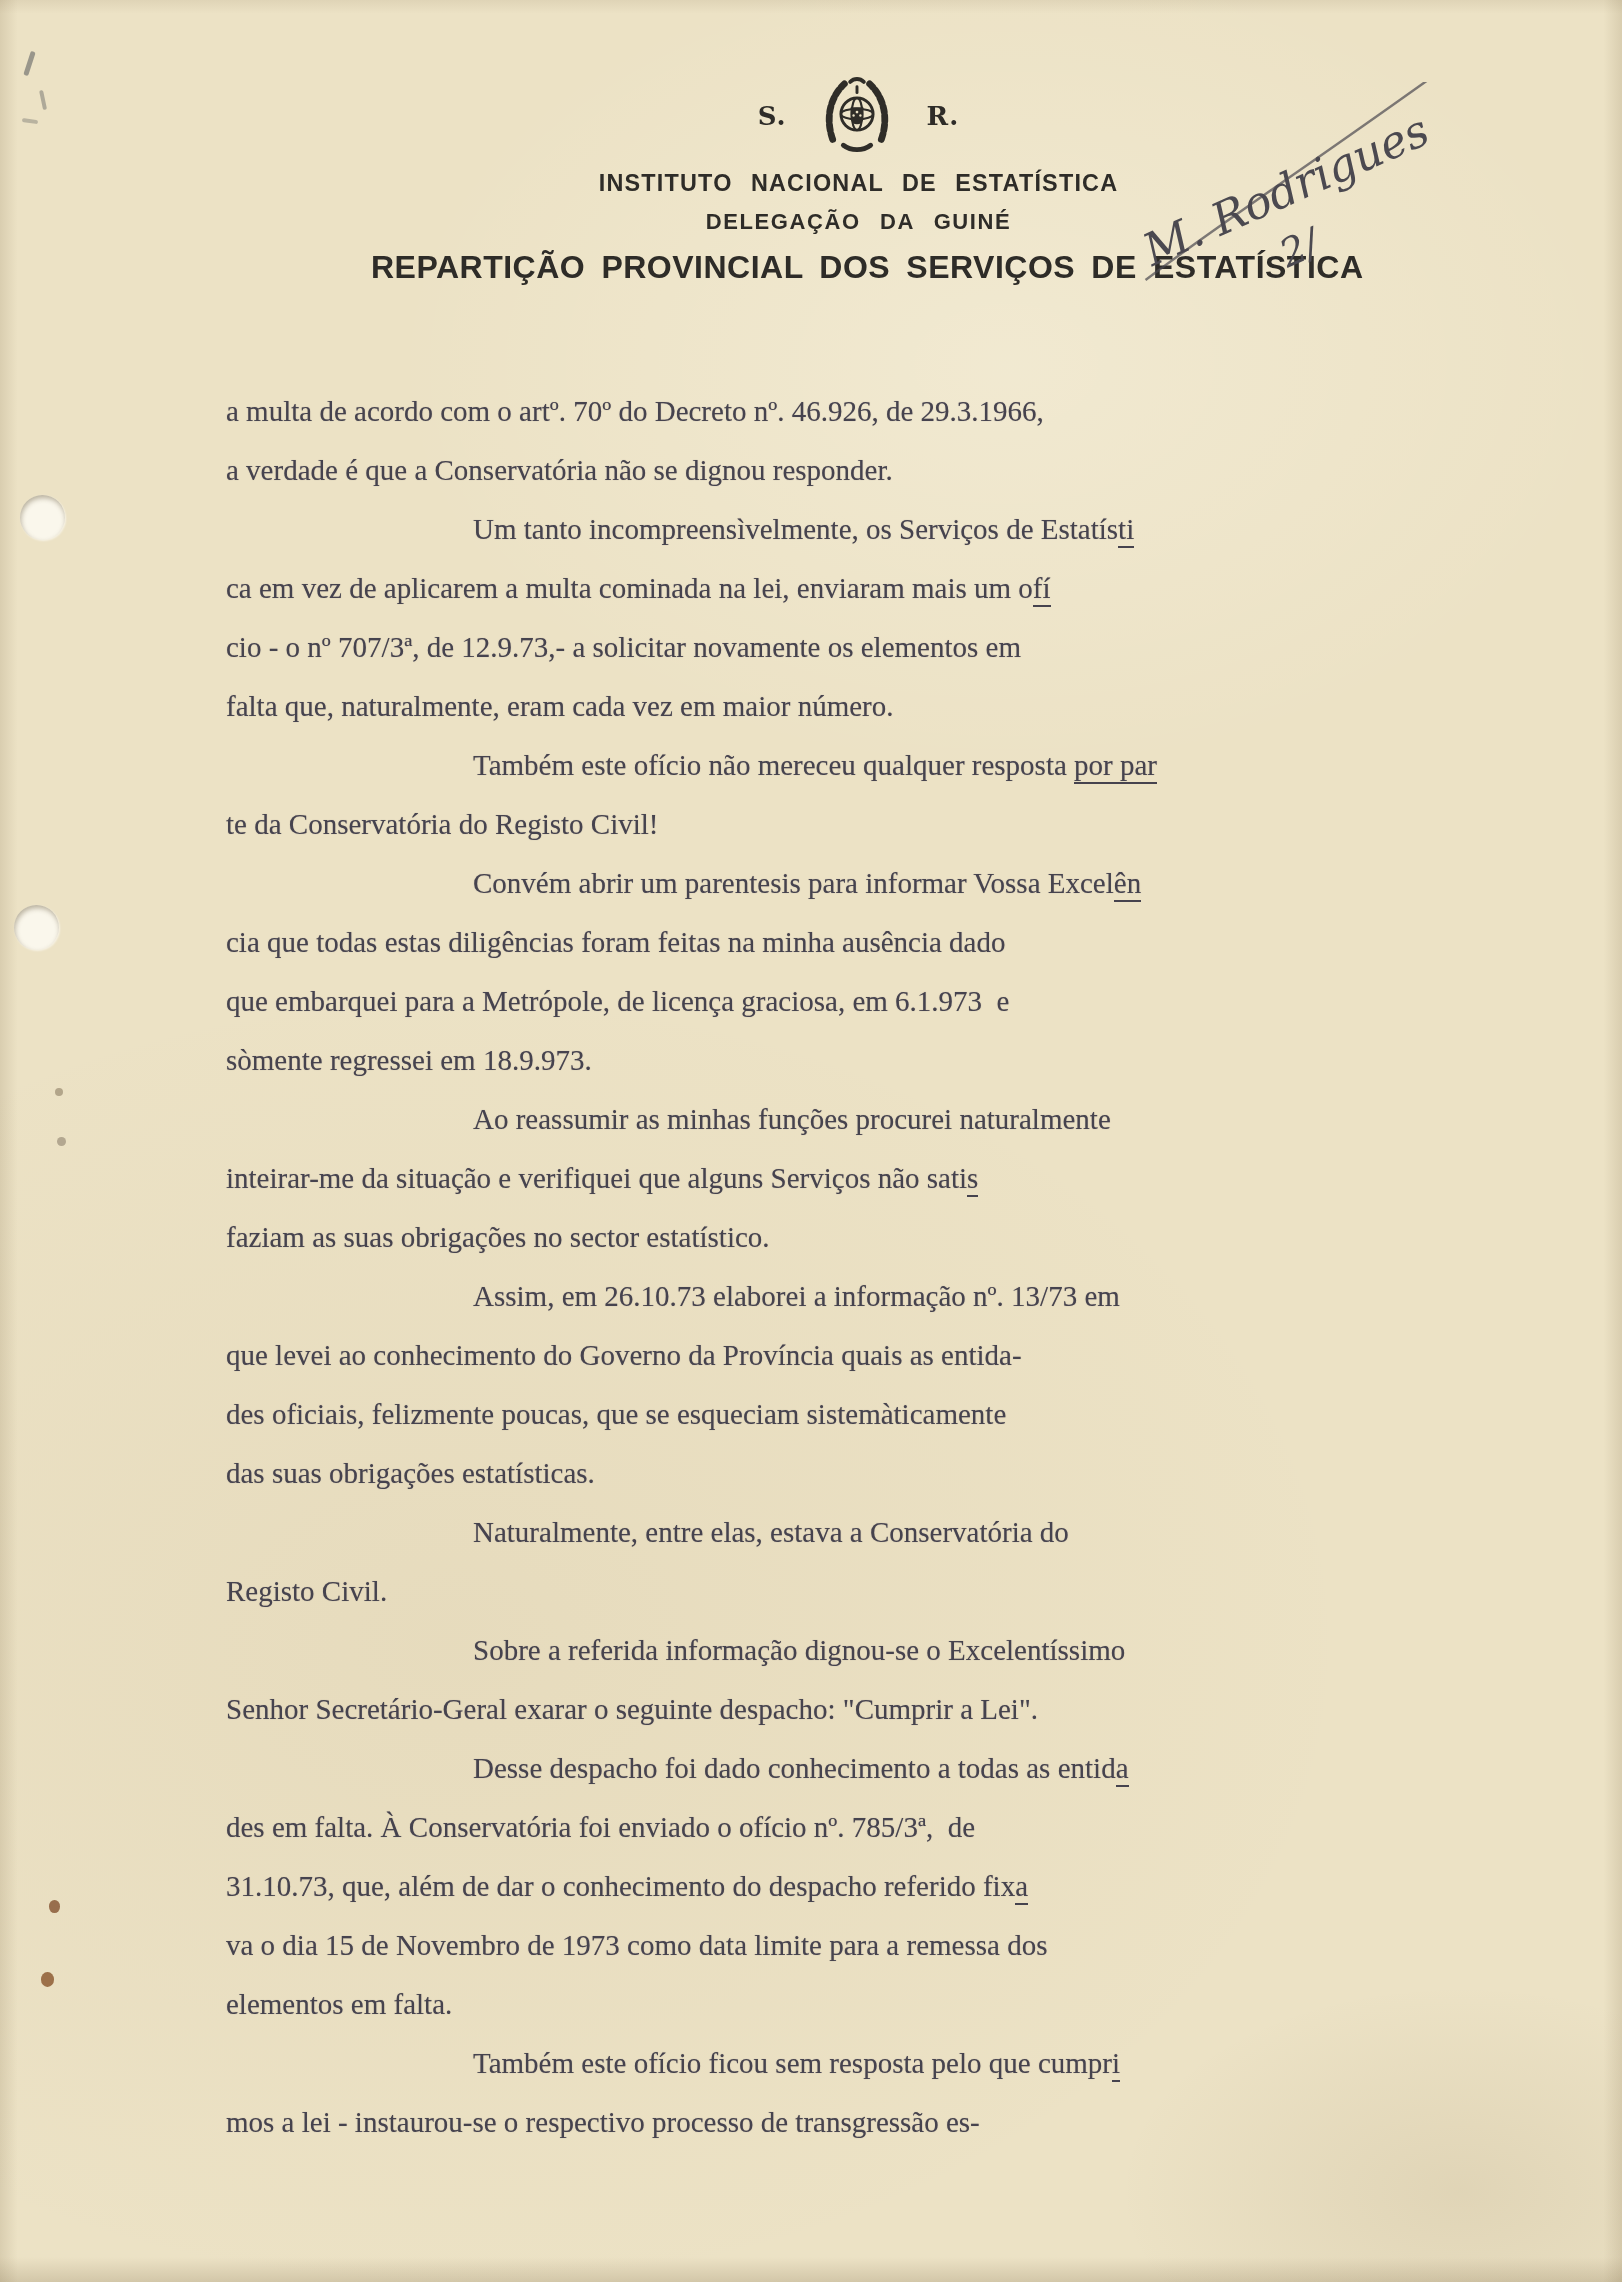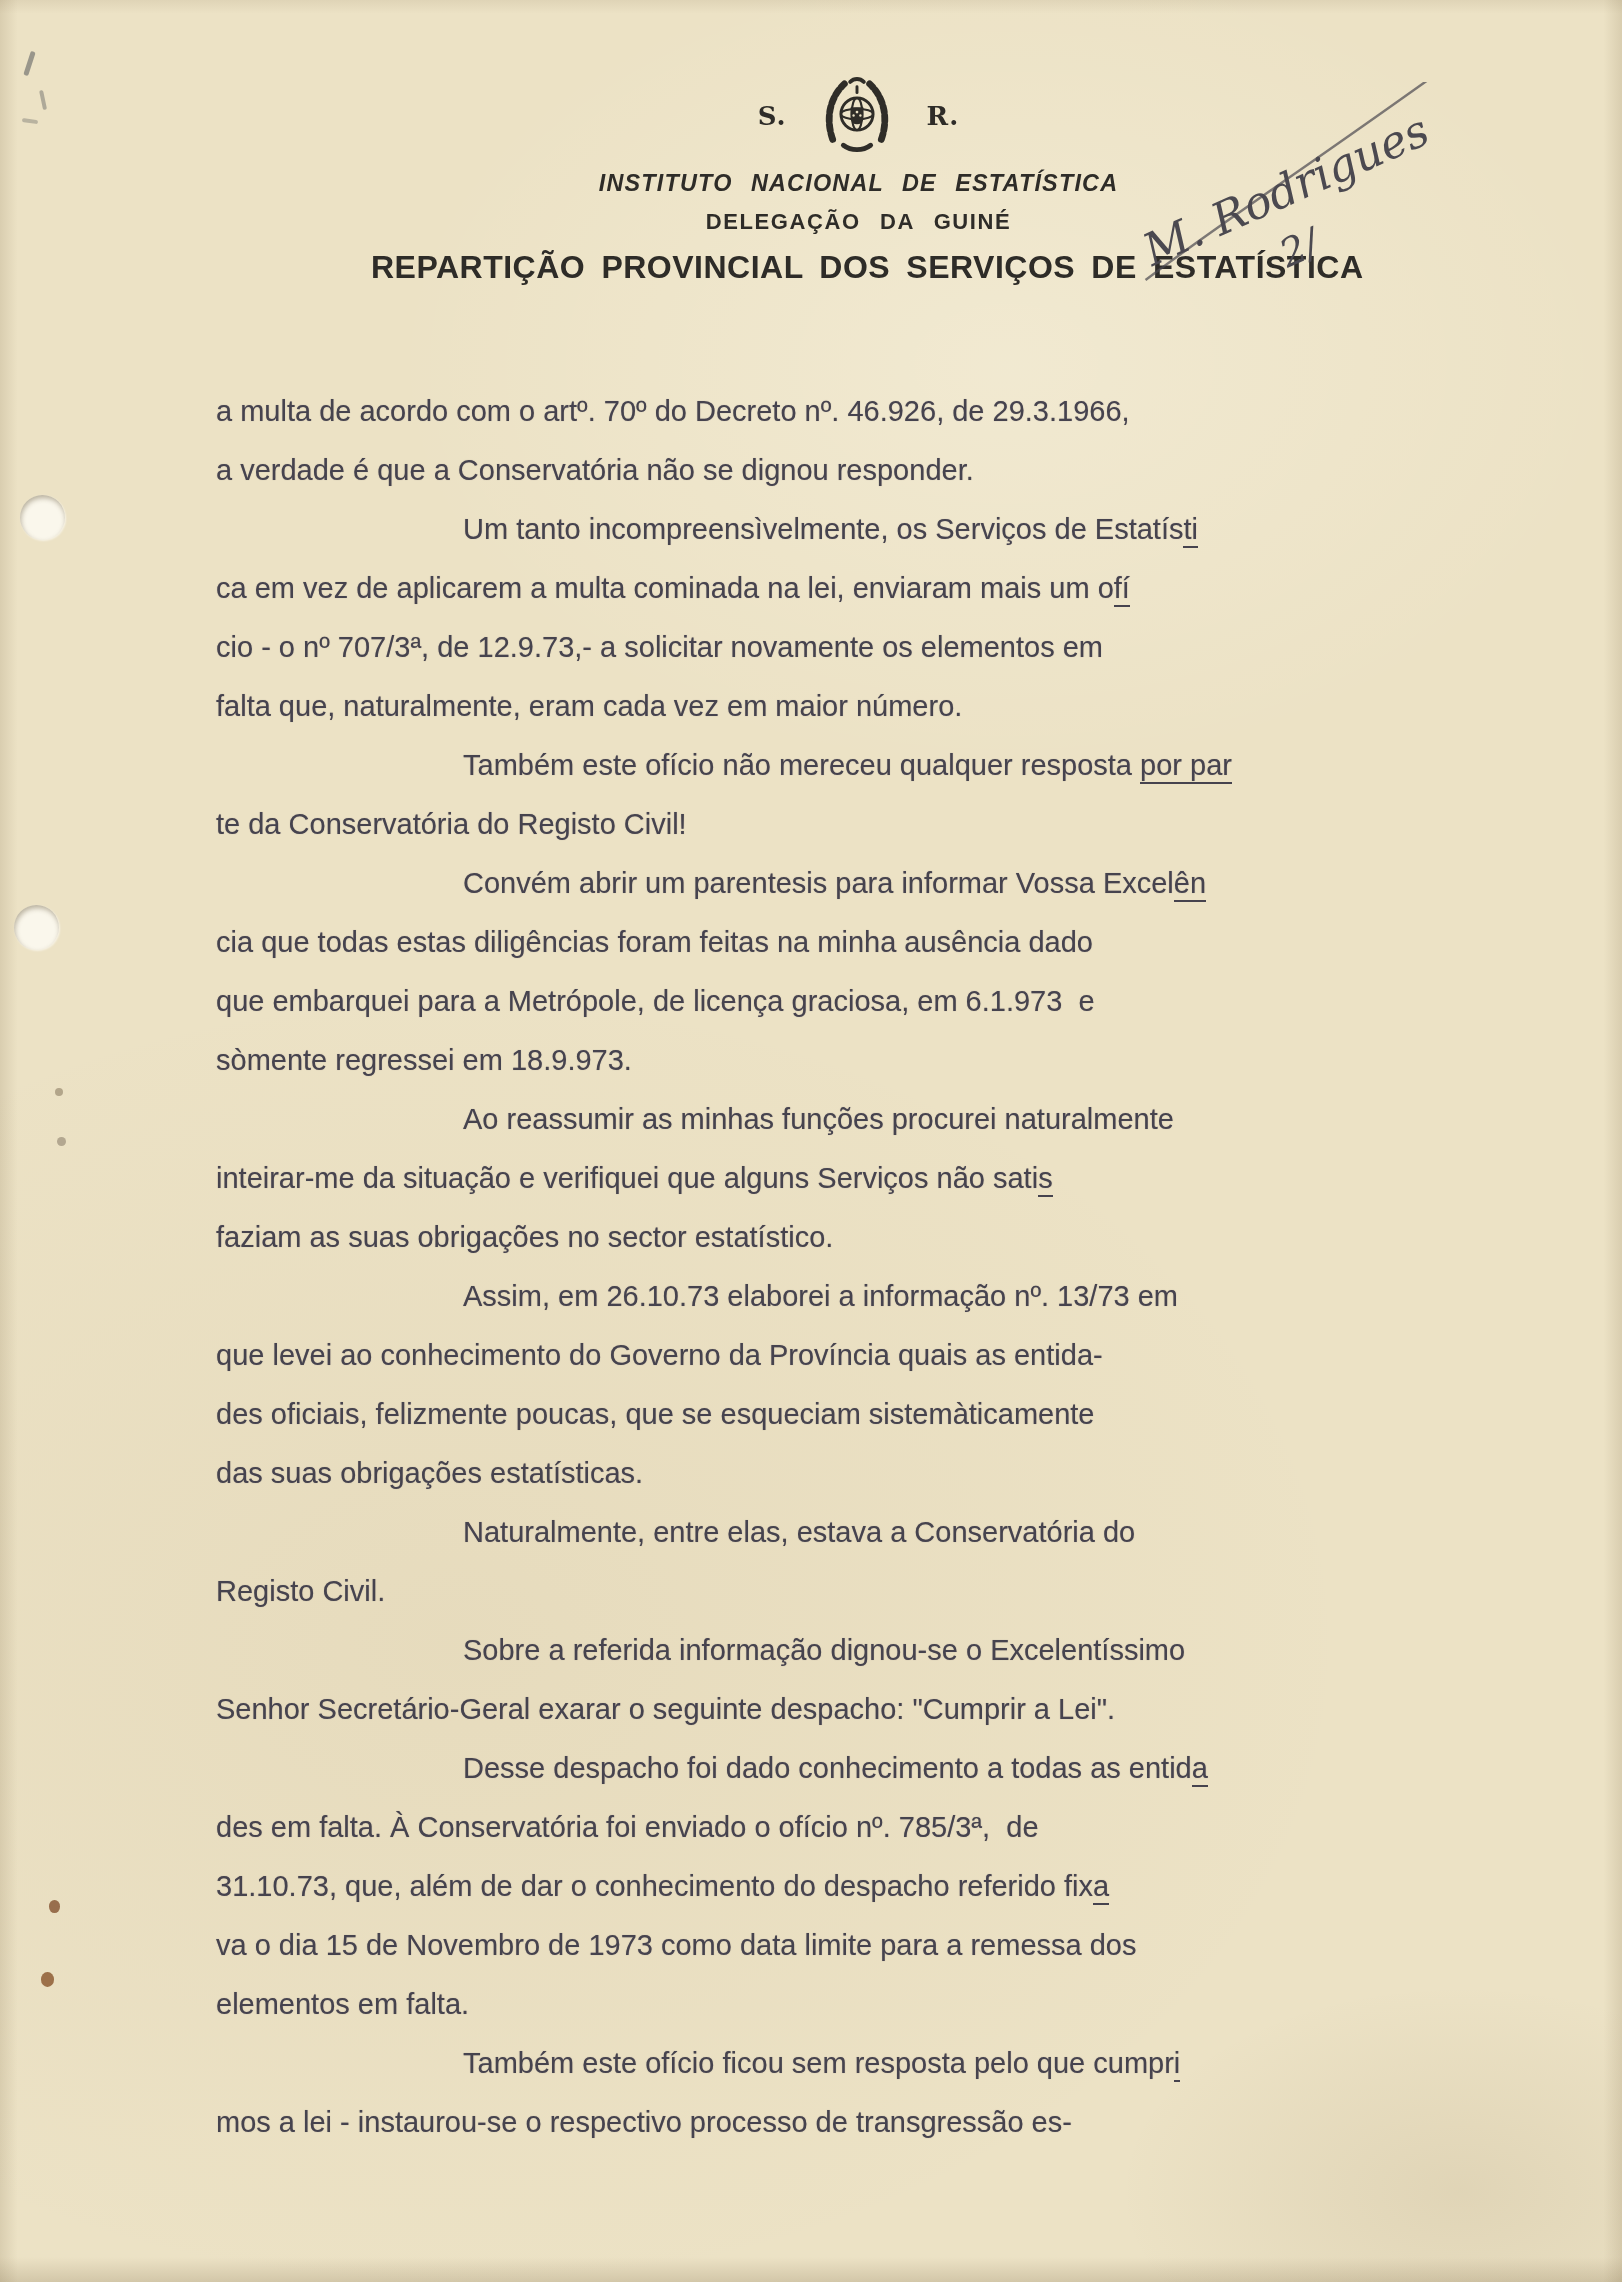--- a/index.html
+++ b/index.html
@@ -30,21 +30,21 @@
   }
   .sr-row {
     display: flex; justify-content: center; align-items: center;
     gap: 33px; height: 80px;
   }
   .sr { font-family: "DejaVu Serif", serif; font-weight: 700; font-size: 26px; letter-spacing: 1px; }
   .emblem svg { display: block; }
   .institution {
     margin-top: 13.7px;
     font-weight: 700; font-size: 23.4px;
-    letter-spacing: 1.2px; word-spacing: 10.7px; font-style: italic;
+    letter-spacing: 1.2px; word-spacing: 10.7px;
   }
   .delegation {
     margin-top: 12.7px;
     font-weight: 700; font-size: 22px;
     letter-spacing: 1.6px; word-spacing: 11.7px;
   }
   .department {
     margin-top: 13.7px;
     font-weight: 700; font-size: 32px;
     letter-spacing: 0.5px; word-spacing: 6.8px;
@@ -60,22 +60,22 @@
   }
   .signature text {
     font-family: "DejaVu Serif", serif;
     font-style: italic;
     fill: currentColor;
   }
 
   
   .document-body {
     position: absolute;
-    left: 216px; top: 382px; width: 1268px;
-    font-family: Liberation Sans, sans-serif;
+    left: 226px; top: 382px; width: 1268px;
+    font-family: Liberation Serif, serif;
     font-size: 29px;
     line-height: 59px;
     color: var(--ink, #46434e);
     white-space: pre;
     text-shadow: 0 0 1px rgba(70,64,82,.38);
   }
   .line { height: 59px; }
   .line.first { padding-left: 247px; }
   .u { border-bottom: 2.4px solid currentColor; padding-bottom: 1px; }
 

